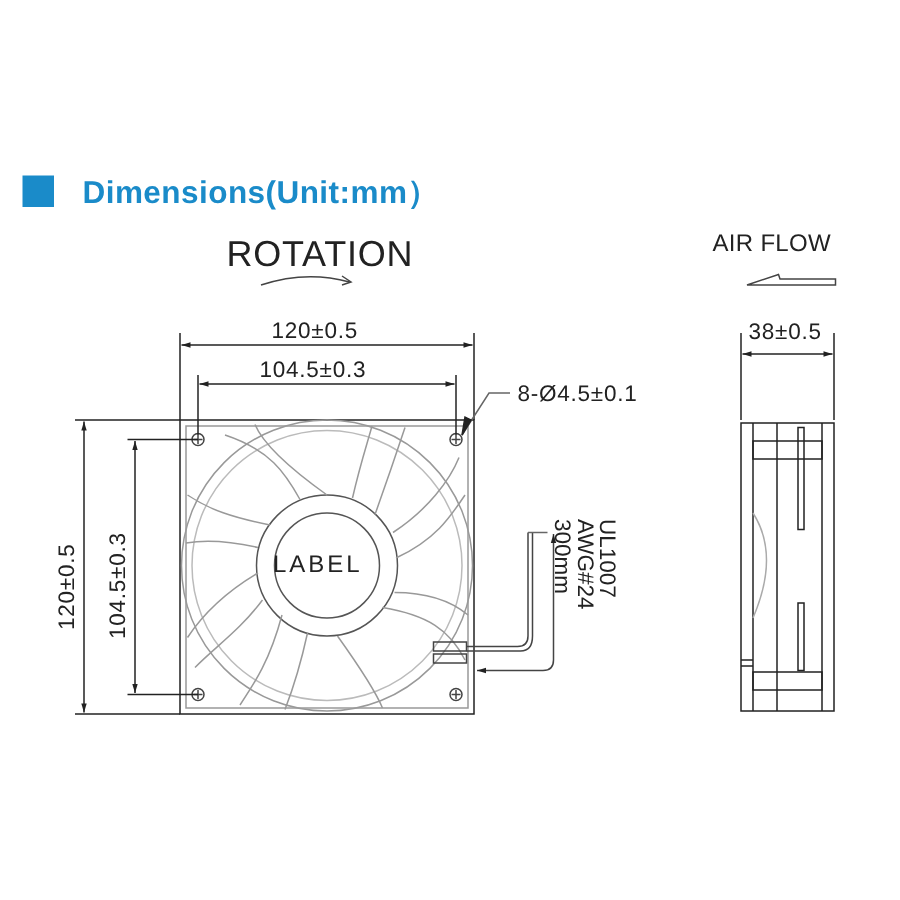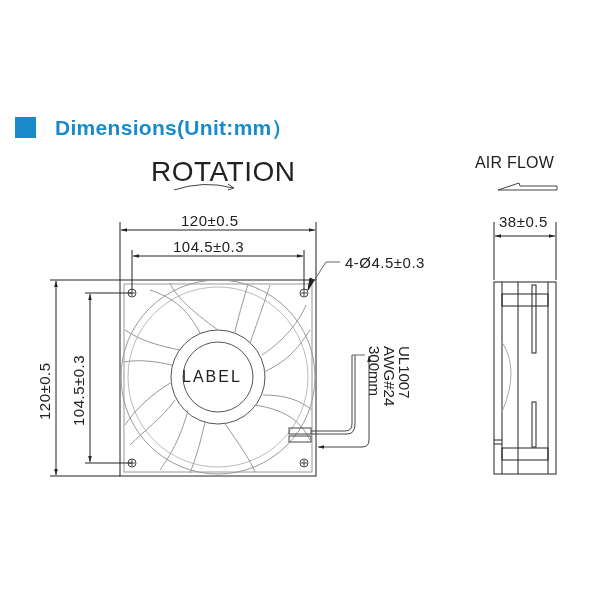--- a/index.html
+++ b/index.html
@@ -1,20 +1,20 @@
 <!DOCTYPE html>
 <html><head>
 <meta charset="utf-8">
 <style>
   html,body{margin:0;padding:0;background:#fff;}
   body{width:600px;height:600px;position:relative;overflow:hidden;font-family:"Liberation Sans",sans-serif;}
   .hdr-square{position:absolute;left:15px;top:117px;width:21px;height:21px;background:#1a8bc9;}
   .hdr-title{position:absolute;left:55px;top:114px;font-size:21px;font-weight:bold;color:#1a8bc9;letter-spacing:0.3px;text-align:right;}
   .lbl{position:absolute;color:#222;white-space:nowrap;}
-  .rot{left:151px;top:156px;font-size:28px;letter-spacing:0.5px;}
+  .rot{left:151px;top:156px;font-size:24px;letter-spacing:0.5px;}
   .air{left:475px;top:154px;font-size:16px;letter-spacing:0.2px;}
   .dim{font-size:15px;letter-spacing:0.5px;}
   .vert{transform:rotate(-90deg);transform-origin:left top;}
   .wire{position:absolute;left:355px;top:346px;transform:rotate(90deg);transform-origin:left top;font-size:15px;line-height:15px;color:#222;left:412px;}
   svg{position:absolute;left:0;top:0;}
 </style>
 </head>
 <body>
 
 <div class="hdr-square"></div>
@@ -119,21 +119,21 @@
     <rect x="532" y="285" width="4" height="68"></rect>
     <rect x="532" y="402" width="4" height="45"></rect>
     <path d="M502,342 Q520,370 502,412" stroke="#aaa"></path>
     <line x1="494" y1="440" x2="502" y2="440"></line>
     <line x1="494" y1="444" x2="502" y2="444"></line>
   </g>
 </svg>
 
 <div class="lbl dim" style="left:181px;top:212px;">120±0.5</div>
 <div class="lbl dim" style="left:173px;top:238px;">104.5±0.3</div>
-<div class="lbl dim" style="left:345px;top:254px;">4-Ø4.5±0.3</div>
+<div class="lbl dim" style="left:345px;top:254px;">8-Ø4.5±0.1</div>
 <div class="lbl dim vert" style="left:36px;top:420px;">120±0.5</div>
 <div class="lbl dim vert" style="left:70px;top:426px;">104.5±0.3</div>
 <div class="lbl" style="left:182px;top:368px;font-size:16px;letter-spacing:2px;">LABEL</div>
 <div class="lbl dim" style="left:499px;top:213px;">38±0.5</div>
 
 <div class="wire">
   <div>UL1007</div>
   <div>AWG#24</div>
   <div>300mm</div>
 </div>

